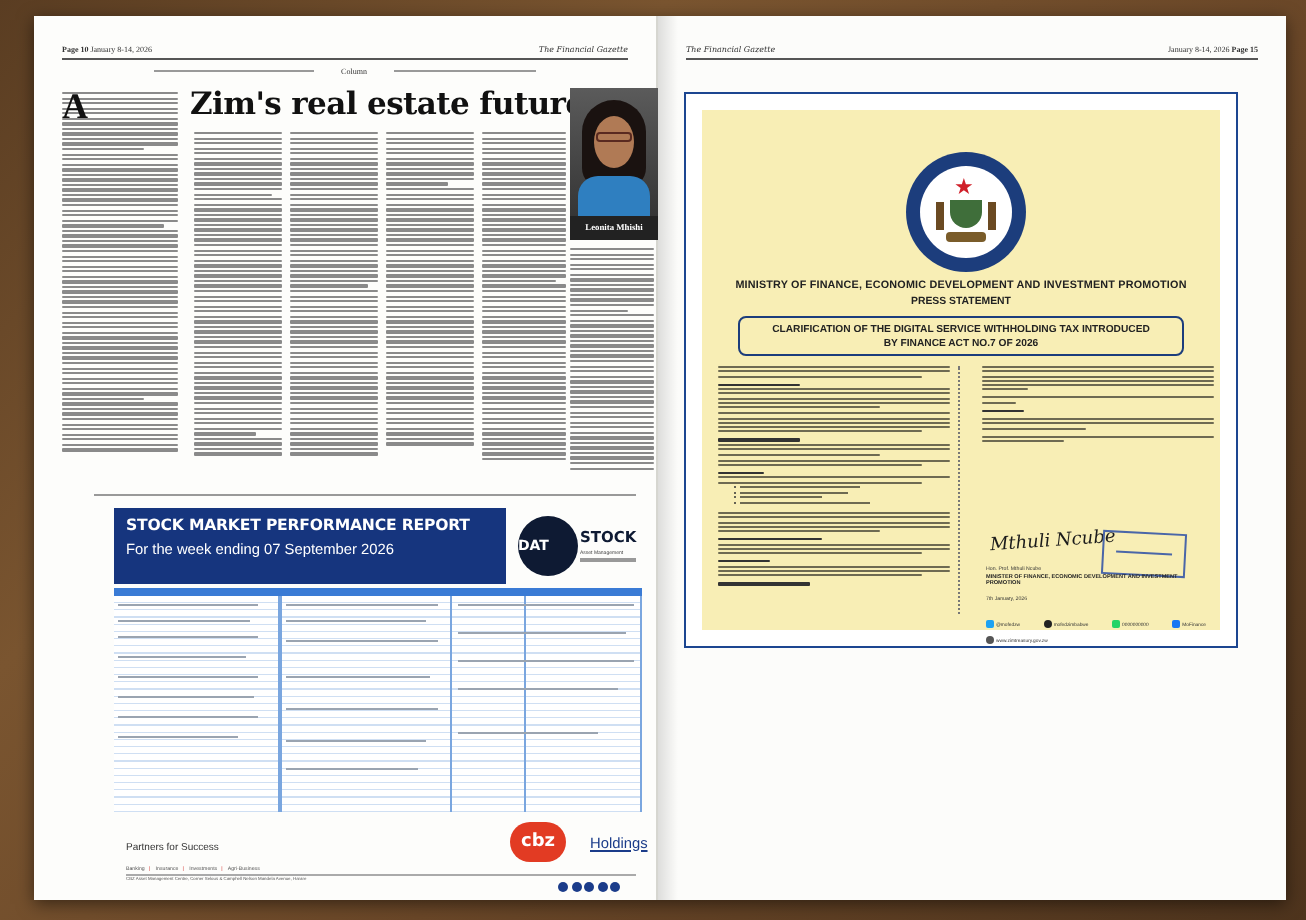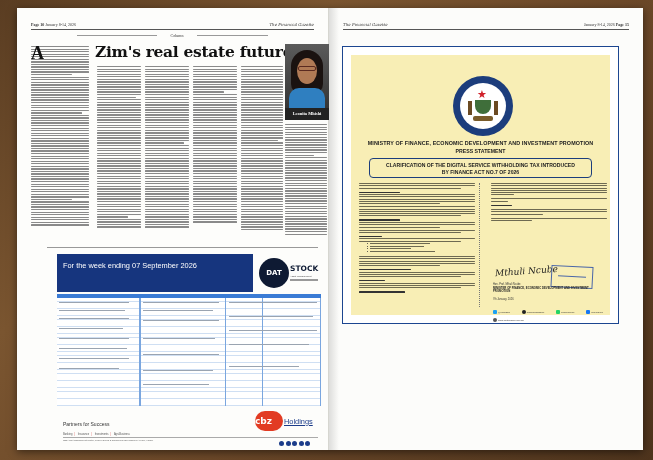--- a/index.html
+++ b/index.html
@@ -41,40 +41,40 @@
   .photo-face { position: absolute; left: 12px; top: 14px; width: 20px; height: 26px; background: #b07a55; border-radius: 50%; }
   .photo-glasses { position: absolute; left: 13px; top: 22px; width: 18px; height: 5px; border: 1px solid #5a2a20; border-radius: 2px; }
   .photo-shirt { position: absolute; left: 4px; top: 44px; width: 36px; height: 20px; background: #2f7fc0; border-radius: 10px 10px 0 0; }
   .photo-caption { position: absolute; left: 0; bottom: 0; width: 100%; height: 12px; background: #222; color: #fff; font-size: 4.4px; font-weight: bold; text-align: center; line-height: 12px; }
 
   .stock-banner { position: absolute; top: 246px; left: 40px; width: 196px; height: 38px; background: #16357e; color: #fff; padding: 4px 6px; }
   .stock-title { font-family: "DejaVu Sans", sans-serif; font-weight: bold; font-size: 7.8px; letter-spacing: -0.1px; white-space: nowrap; }
   .stock-sub { font-family: "Liberation Sans", sans-serif; font-size: 7.4px; margin-top: 3px; white-space: nowrap; }
 
   .datvest { position: absolute; top: 250px; left: 242px; width: 60px; height: 30px; }
-  .datvest-circle { position: absolute; left: 0; top: 0; width: 30px; height: 30px; border-radius: 50%; background: #0e1a33; color: #fff; font-family: "DejaVu Sans", sans-serif; font-weight: bold; font-size: 7px; line-height: 30px; text-align: center; }
+  .datvest-circle { position: absolute; left: 0; top: 0; width: 30px; height: 30px; border-radius: 50%; background: #0e1a33; color: #fff; font-family: "DejaVu Sans", sans-serif; font-weight: bold; font-size: 7px; line-height: 30px; }
   .datvest-word { position: absolute; left: 31px; top: 6px; font-family: "DejaVu Sans", sans-serif; font-weight: bold; font-size: 7.5px; color: #0e1a33; }
   .datvest-tag { position: absolute; left: 31px; top: 17px; font-size: 2.5px; color: #444; font-family: "Liberation Sans", sans-serif; }
   .datvest-tag2 { position: absolute; left: 31px; top: 21px; width: 28px; height: 2px; background: #999; }
 
   .table-wrap { position: absolute; top: 286px; left: 40px; width: 264px; height: 112px; background: #fff; }
   .table-head { height: 4px; background: #3a7bd5; }
   .tgrid { position: absolute; top: 4px; left: 0; right: 0; bottom: 0; background-image: repeating-linear-gradient(180deg, transparent 0, transparent 3px, #cfdff3 3px, #cfdff3 3.6px); }
   .tcol { position: absolute; top: 4px; bottom: 0; border-left: 0.6px solid #7aa6df; }
   .trow-dot { position: absolute; height: 1px; background: #9aa4b1; }
 
   .partners { position: absolute; top: 413px; left: 46px; font-family: "Liberation Sans", sans-serif; font-size: 5px; color: #333; }
   .partners-links { position: absolute; top: 425px; left: 46px; font-family: "Liberation Sans", sans-serif; font-size: 2.6px; color: #555; }
   .partners-links span.sep { color: #d3302a; margin: 0 2px; }
   .footer-rule { position: absolute; top: 429px; left: 46px; right: 10px; border-top: 0.5px solid #aaa; }
   .footer-addr { position: absolute; top: 431px; left: 46px; font-family: "Liberation Sans", sans-serif; font-size: 2.2px; color: #555; line-height: 3px; width: 150px; }
 
   .cbz { position: absolute; top: 403px; left: 238px; height: 20px; display: flex; align-items: center; }
-  .cbz-pill { width: 28px; height: 20px; background: #e23b23; border-radius: 10px; color: #fff; font-family: "DejaVu Sans", sans-serif; font-weight: bold; font-size: 9px; line-height: 20px; text-align: left; }
-  .cbz-word { font-family: "Liberation Sans", sans-serif; font-size: 7.4px; color: #1b3c8a; margin-left: 1px; text-decoration: underline; }
+  .cbz-pill { width: 28px; height: 20px; background: #e23b23; border-radius: 10px; color: #fff; font-family: "DejaVu Sans", sans-serif; font-weight: bold; font-size: 9px; line-height: 20px; text-align: center; }
+  .cbz-word { font-family: "Liberation Sans", sans-serif; font-size: 7.4px; color: #1b3c8a; margin-left: 12px; text-decoration: underline; }
   .social { position: absolute; top: 433px; left: 262px; display: flex; gap: 1.5px; }
   .social span { width: 5px; height: 5px; border-radius: 50%; background: #1b3c8a; display: block; }
 
   
   .ad-frame { position: absolute; top: 38px; left: 13px; width: 277px; height: 278px; border: 1.2px solid #1c4690; background: #fff; padding: 8px; }
   .ad-inner { position: absolute; top: 8px; left: 8px; right: 8px; bottom: 8px; background: #f8eeb5; }
   .seal { position: absolute; top: 21px; left: 102px; width: 60px; height: 60px; border-radius: 50%; background: #1c3d7c; }
   .seal-inner { position: absolute; top: 7px; left: 7px; width: 46px; height: 46px; border-radius: 50%; background: #fff; }
   .seal-star { position: absolute; top: 6px; left: 17px; color: #d0202a; font-size: 11px; line-height: 11px; }
   .seal-shield { position: absolute; top: 17px; left: 15px; width: 16px; height: 14px; background: #3f6e3a; border-radius: 0 0 8px 8px; }
@@ -525,20 +525,21 @@
           <i></i>
           <i></i>
           <i></i>
           <i></i>
           <i></i>
       </div>
     </div>
     <div style="position:absolute;top:239px;left:30px;right:10px;border-top:0.8px solid #999;"></div>
 
     <div class="stock-banner">
+      <div class="stock-title">STOCK MARKET PERFORMANCE REPORT</div>
       <div class="stock-sub">For the week ending 07 September 2026</div>
     </div>
     <div class="datvest">
       <div class="datvest-circle">DAT</div>
       <div class="datvest-word">STOCK</div>
       <div class="datvest-tag">Asset Management</div>
       <div class="datvest-tag2"></div>
     </div>
 
     <div class="table-wrap">

